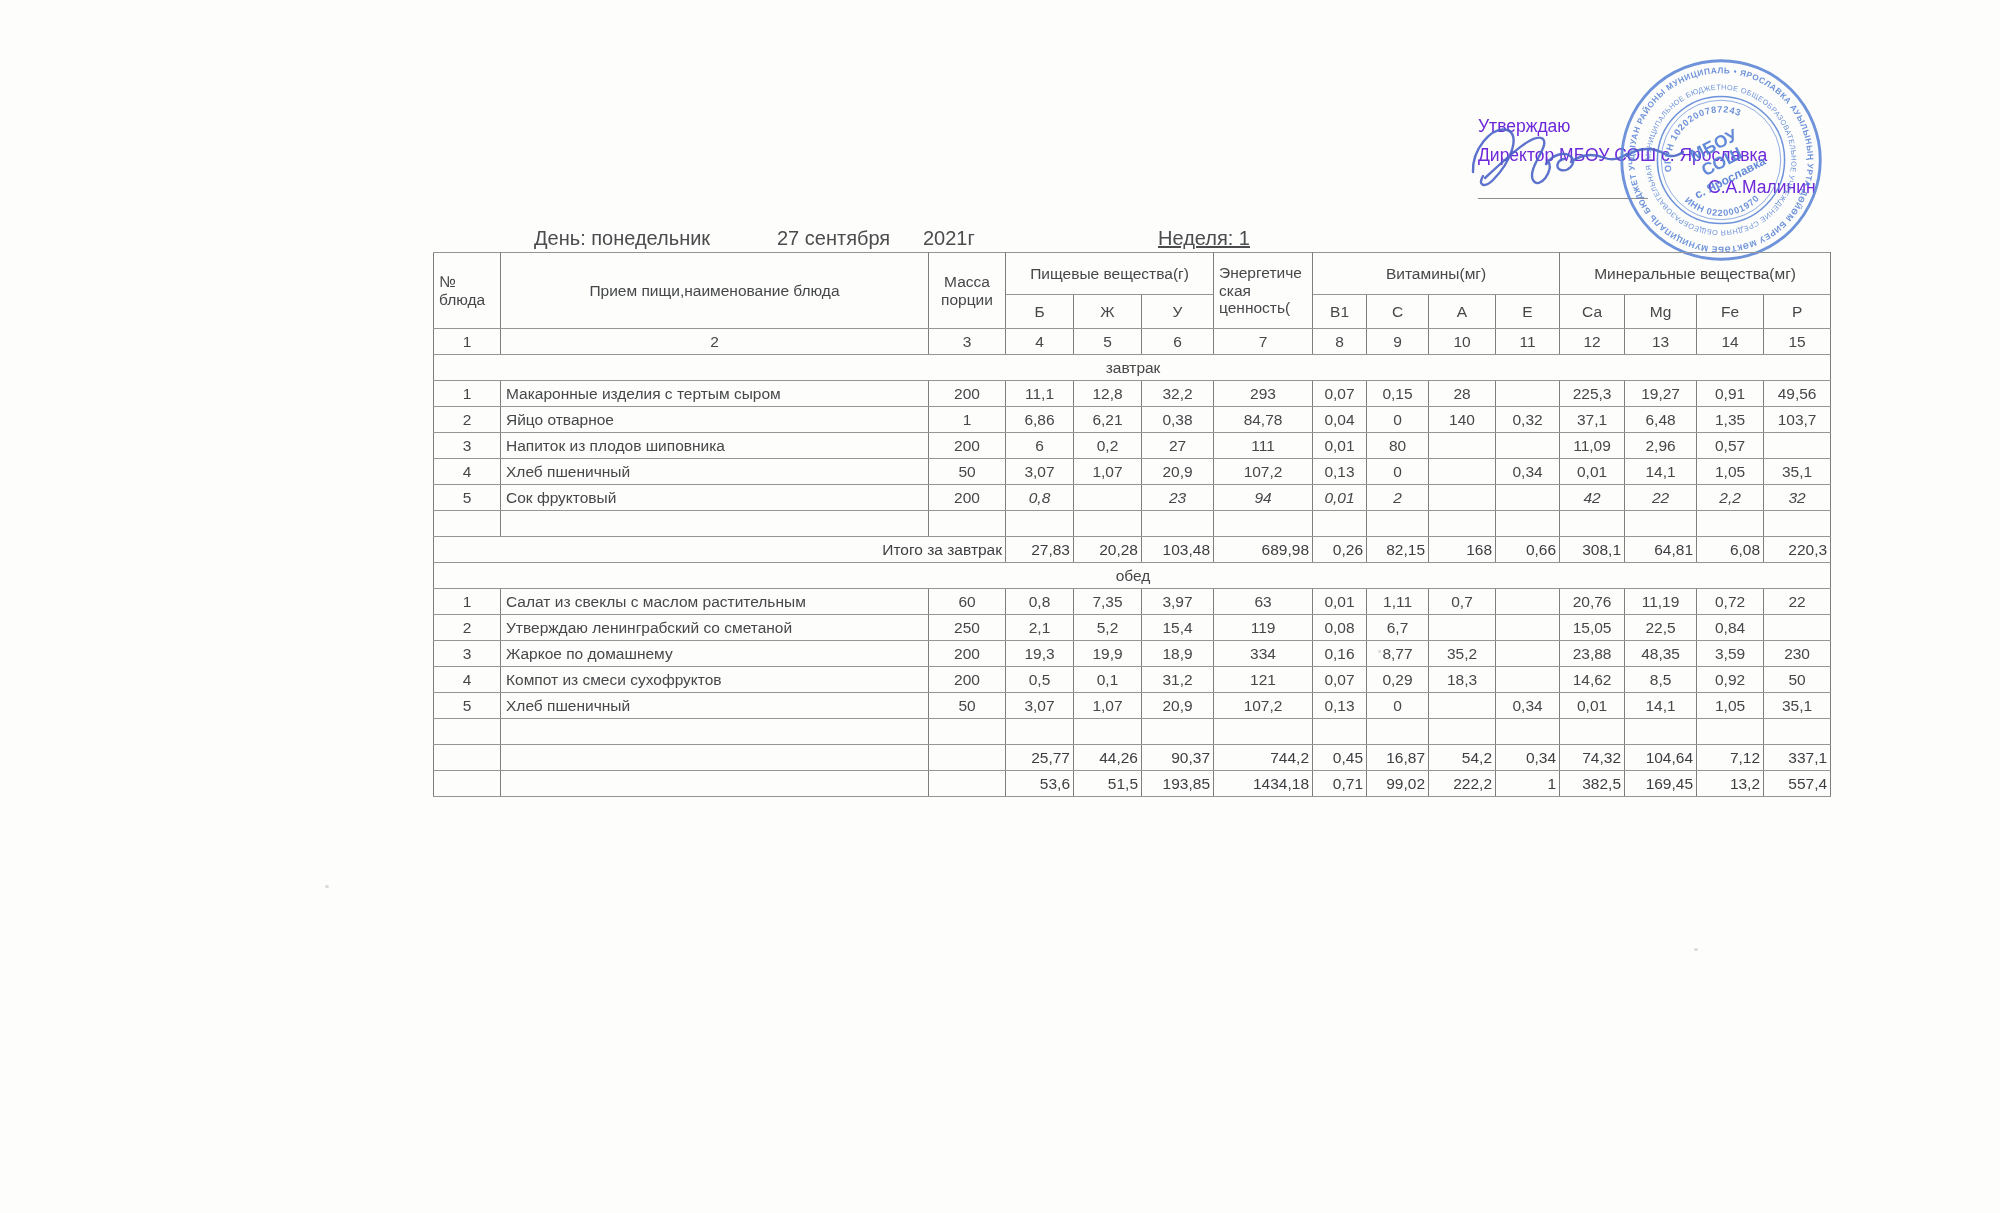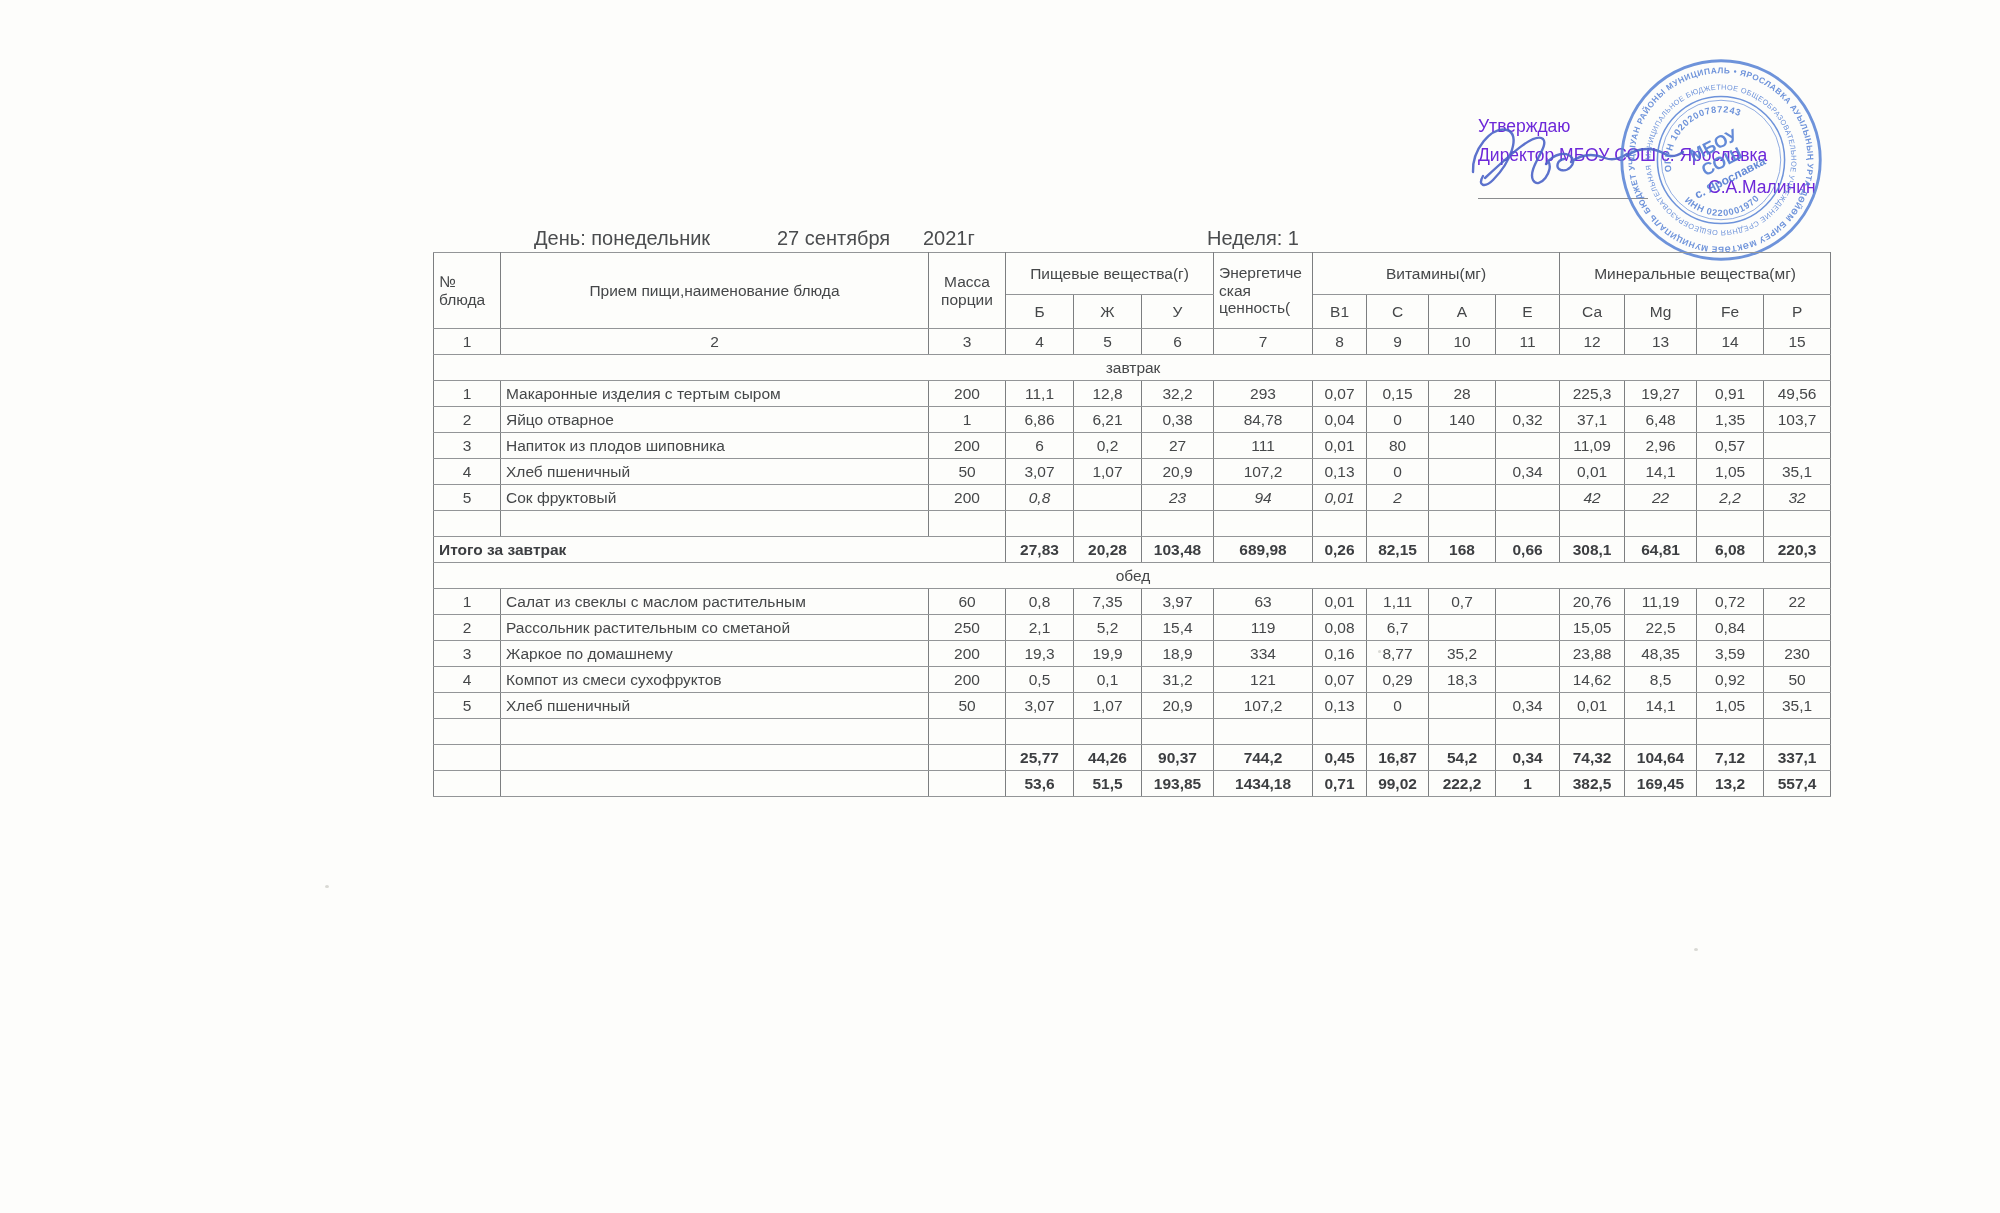--- a/index.html
+++ b/index.html
@@ -18,21 +18,21 @@
   table.menu th,table.menu td{
     border:1px solid #7c7e80;border-bottom-color:#939597;border-top-color:#939597;
     padding:1px 3px;vertical-align:middle;font-weight:400;text-align:center;
     overflow:hidden;line-height:1.15;
   }
   table.menu tr{height:26px;}
   table.menu tr.h1{height:42px;}
   table.menu tr.h2{height:34px;}
   table.menu td.l,table.menu th.l{text-align:left;padding-left:5px;}
   table.menu td.c{text-align:center;}
-  table.menu td.b{font-weight:700;color:#3c3e41;}
+  table.menu td.b{font-weight:400;color:#3c3e41;text-align:right;}
   table.menu td.i{font-style:italic;}
   table.menu th.energy{overflow-wrap:anywhere;word-break:break-word;text-align:left;padding-left:5px;}
   table.menu td.section{text-align:center;padding-left:5px;}
   
   .stamp{opacity:.88;}
   .speck{position:absolute;background:#d9d9d4;border-radius:50%;}
 </style>
 </head>
 <body>
 
@@ -82,21 +82,21 @@
         <text x="110" y="99" font-size="18" font-weight="700">МБОУ</text>
         <text x="110" y="118" font-size="18" font-weight="700">СОШ</text>
         <text x="110" y="135" font-size="12.5" font-weight="600">с. Ярославка</text>
       </g>
     </g>
   </svg>
 
   <div class="abs title-span" style="left:499px;top:227px;">День: понедельник</div>
   <div class="abs title-span" style="left:742px;top:227px;">27 сентября</div>
   <div class="abs title-span" style="left:888px;top:227px;">2021г</div>
-  <div class="abs title-span" style="left:1172px;top:227px;">Неделя: 1</div>
+  <div class="abs title-span" style="left:1123px;top:227px;text-decoration:underline;">Неделя: 1</div>
 
   <table class="menu abs" style="left:433px;top:252px;">
     <colgroup>
       <col style="width:67px">
         <col style="width:428px">
         <col style="width:77px">
       <col style="width:68px">
         <col style="width:68px">
         <col style="width:72px">
       <col style="width:99px">
@@ -286,21 +286,21 @@
           <td class="c">1,11</td>
           <td class="c">0,7</td>
           <td class="c"></td>
           <td class="c">20,76</td>
           <td class="c">11,19</td>
           <td class="c">0,72</td>
           <td class="c">22</td>
         </tr>
         <tr>
           <td class="c">2</td>
-          <td class="l">Рассольник растительным со сметаной</td>
+          <td class="l">Утверждаю ленинграбский со сметаной</td>
           <td class="c">250</td>
           <td class="c">2,1</td>
           <td class="c">5,2</td>
           <td class="c">15,4</td>
           <td class="c">119</td>
           <td class="c">0,08</td>
           <td class="c">6,7</td>
           <td class="c"></td>
           <td class="c"></td>
           <td class="c">15,05</td>

